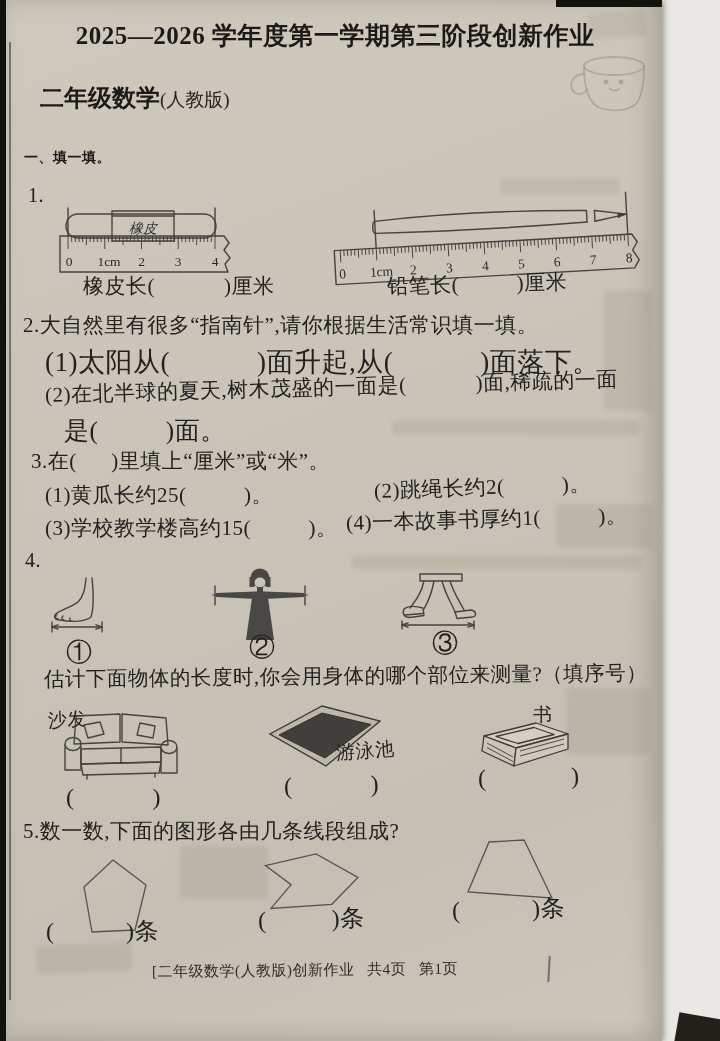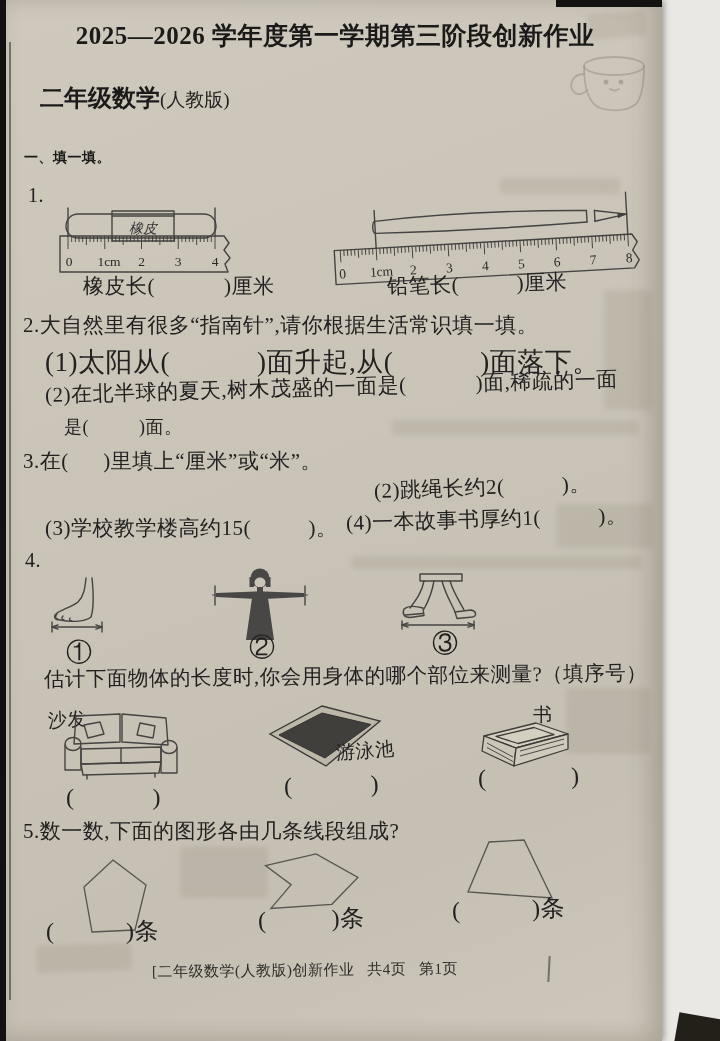--- a/index.html
+++ b/index.html
@@ -109,23 +109,24 @@
       <text x="226" y="74">6</text>
       <text x="262" y="74">7</text>
       <text x="298" y="74">8</text>
     </g>
   </svg>
   <div class="t" style="left:387px;top:272px;font-size:21px;transform:rotate(-1.5deg);">铅笔长(          )厘米</div>
 
   <div class="t" style="left:23px;top:313px;font-size:21px;">2.大自然里有很多“指南针”,请你根据生活常识填一填。</div>
   <div class="t" style="left:45px;top:347px;font-size:27px;">(1)太阳从(            )面升起,从(            )面落下。</div>
   <div class="t" style="left:45px;top:383px;font-size:21px;transform:rotate(-1.6deg);transform-origin:left center;">(2)在北半球的夏天,树木茂盛的一面是(            )面,稀疏的一面</div>
-  <div class="t" style="left:64px;top:417px;font-size:18px;">是(          )面。</div>
-
-  <div class="t" style="left:23px;top:449px;font-size:21px;">3.在(      )里填上“厘米”或“米”。</div>
+  <div class="t" style="left:64px;top:417px;font-size:25px;">是(          )面。</div>
+
+  <div class="t" style="left:31px;top:449px;font-size:21px;">3.在(      )里填上“厘米”或“米”。</div>
+  <div class="t" style="left:45px;top:483px;font-size:21px;">(1)黄瓜长约25(          )。</div>
   <div class="t" style="left:374px;top:479px;font-size:21px;transform:rotate(-2deg);transform-origin:left center;">(2)跳绳长约2(          )。</div>
   <div class="t" style="left:45px;top:516px;font-size:21px;">(3)学校教学楼高约15(          )。</div>
   <div class="t" style="left:346px;top:511px;font-size:21px;transform:rotate(-1.6deg);transform-origin:left center;">(4)一本故事书厚约1(          )。</div>
 
   <div class="t" style="left:25px;top:549px;font-size:20px;">4.</div>
 
   <svg class="abs fig" style="left:50px;top:576px;" width="56" height="56" viewBox="0 0 56 56">
     <path d="M36,2 C35,12 34,20 28,26 C22,31 10,34 6,38 C3,41 5,44 10,44 C22,46.5 36,45.5 41,41 C44,32 43,12 42,2"></path>
     <path d="M7,38 c-2,2 -2,5 1,5 M13,40 c-2,2 -1,4 1,4 M20,42 c-1,2 0,3 2,3"></path>
     <line x1="2" y1="51" x2="52" y2="51"></line>

